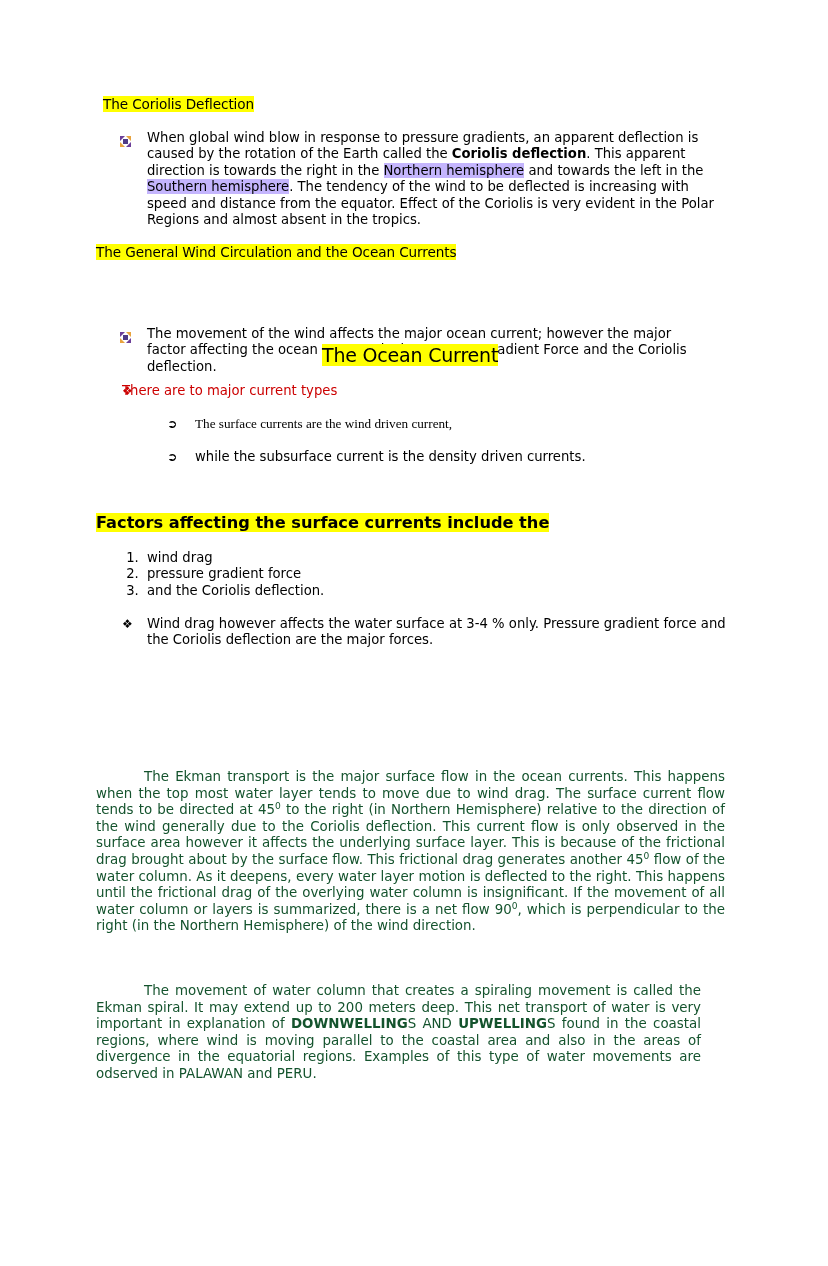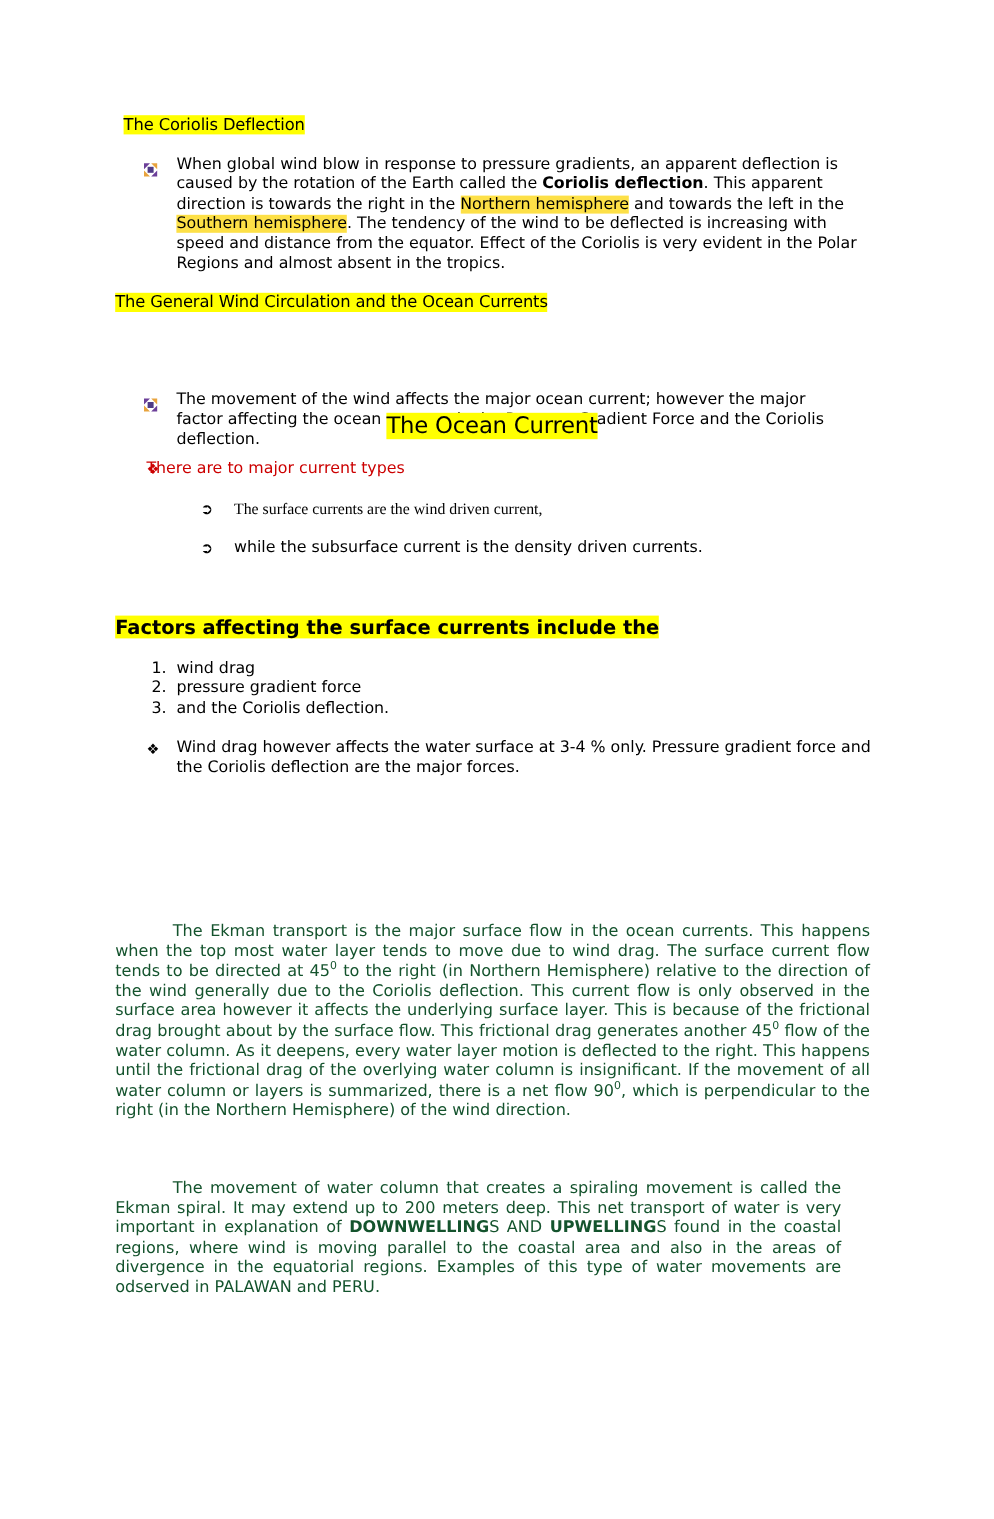--- a/index.html
+++ b/index.html
@@ -30,21 +30,21 @@
     color: #000;
   }
 
   
   .h-bar {
     position: absolute;
     font-weight: normal;
     white-space: nowrap;
   }
   .hl-yellow { background: #ffff00; }
-  .hl-green  { background: #fde047; }
+  .hl-green  { background: #c4b5fd; }
 
   .heading-1 {
     font-size: 13.6px;
     letter-spacing: -0.1px;
   }
   .heading-center {
     font-size: 19px;
     letter-spacing: -0.2px;
   }
   .heading-plain {

